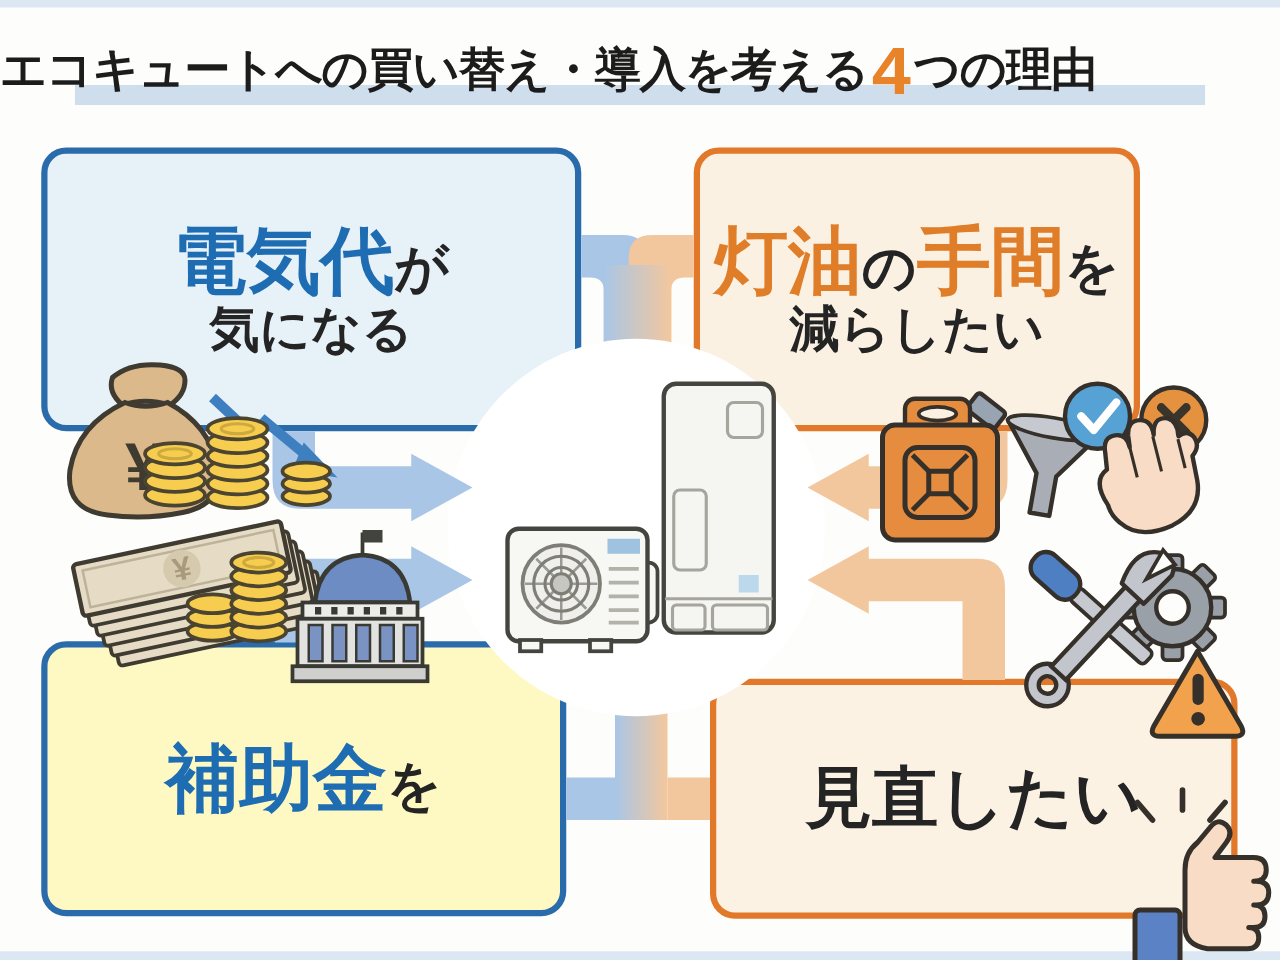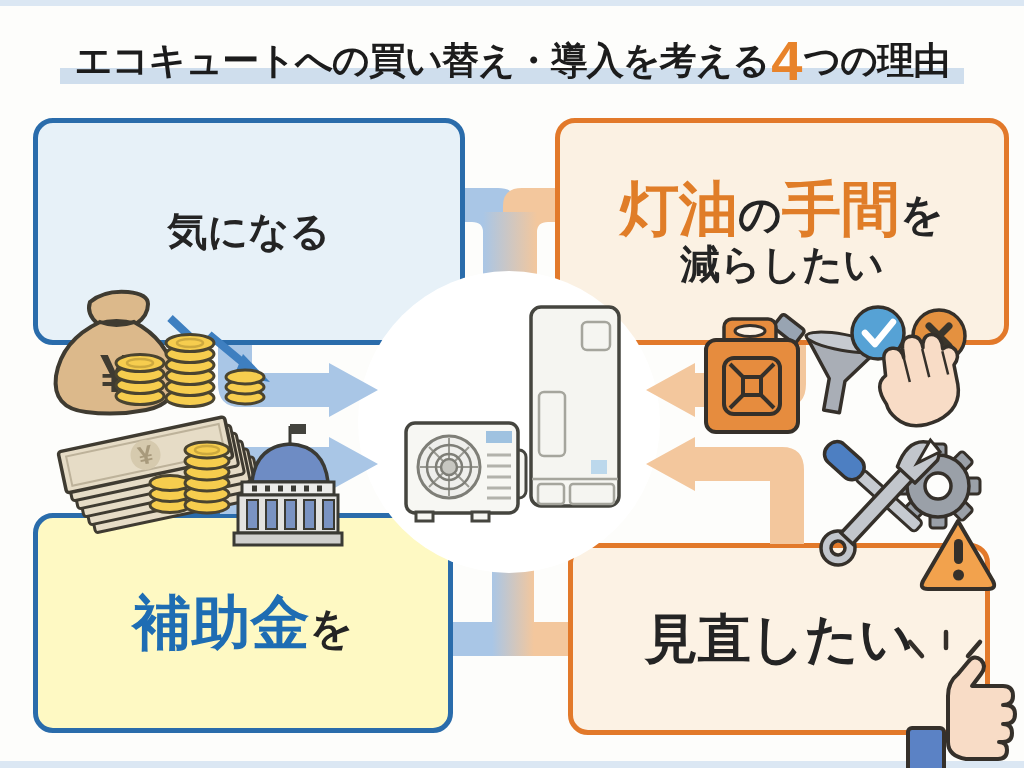--- a/index.html
+++ b/index.html
@@ -6,36 +6,36 @@
   body{
     width:1024px;height:768px;position:relative;overflow:hidden;
     background:#fdfdfb;
     font-family:"Liberation Sans","DejaVu Sans",sans-serif;
   }
   .strip{position:absolute;left:0;right:0;background:#dbe7f3;}
   .strip.top{top:0;height:6px;}
   .strip.bottom{bottom:0;height:7px;}
 
   .title{
-    position:absolute;top:30px;left:0;right:0;text-align:center;
+    position:absolute;top:30px;left:0;right:0;
     font-weight:900;color:#1c1c1c;font-size:37px;letter-spacing:-1px;
-    z-index:3;line-height:1.1;white-space:nowrap;
+    z-index:3;line-height:1.1;white-space:nowrap;font-family:Liberation Mono, monospace;
   }
   .title .t-num{font-size:56px;color:#e8832a;vertical-align:-7px;padding:0 2px;font-weight:900;}
   .title-band{
     position:absolute;left:60px;right:60px;top:68px;height:16px;
     background:#cfdeed;z-index:2;
   }
 
   .box{
     position:absolute;border-radius:20px;box-sizing:border-box;z-index:4;
     display:flex;flex-direction:column;justify-content:center;align-items:center;
   }
   .box.tl{left:33px;top:118px;width:432px;height:227px;background:#e7f1f8;border:5px solid #2a6cab;}
-  .box.tr{left:555px;top:118px;width:454px;height:227px;background:#fbf1e3;border:5px solid #e2792a;}
+  .box.tr{left:555px;top:118px;width:357px;height:227px;background:#fbf1e3;border:5px solid #e2792a;}
   .box.bl{left:33px;top:513px;width:420px;height:220px;background:#fef9c3;border:5px solid #2a6cab;}
   .box.br{left:568px;top:543px;width:422px;height:192px;background:#fcf2e4;border:5px solid #e2792a;}
   .bline{font-weight:900;color:#242424;line-height:1.12;text-align:center;white-space:nowrap;}
   .accent{font-size:59px;}
   .accent.blue{color:#1e6db3;}
   .accent.orange{color:#e07d28;}
   .particle{font-size:43px;color:#242424;}
   .line2{font-size:40px;}
   .box.br .accent{font-size:55px;}
   .box.br .particle{font-size:41px;}
@@ -52,20 +52,21 @@
 </head>
 <body>
 
 <div class="strip top"></div>
 <div class="strip bottom"></div>
 
 <div class="title-band"></div>
 <div class="title"><span>エコキュートへの買い替え・導入を考える</span><span class="t-num">4</span><span>つの理由</span></div>
 
 <div class="box tl">
+  <div class="bline"><span class="accent blue">電気代</span><span class="particle">が</span></div>
   <div class="bline line2">気になる</div>
 </div>
 
 <div class="box tr">
   <div class="bline"><span class="accent orange">灯油</span><span class="particle">の</span><span class="accent orange">手間</span><span class="particle">を</span></div>
   <div class="bline line2">減らしたい</div>
 </div>
 
 <div class="box bl">
   <div class="bline"><span class="accent blue">補助金</span><span class="particle">を</span></div>

